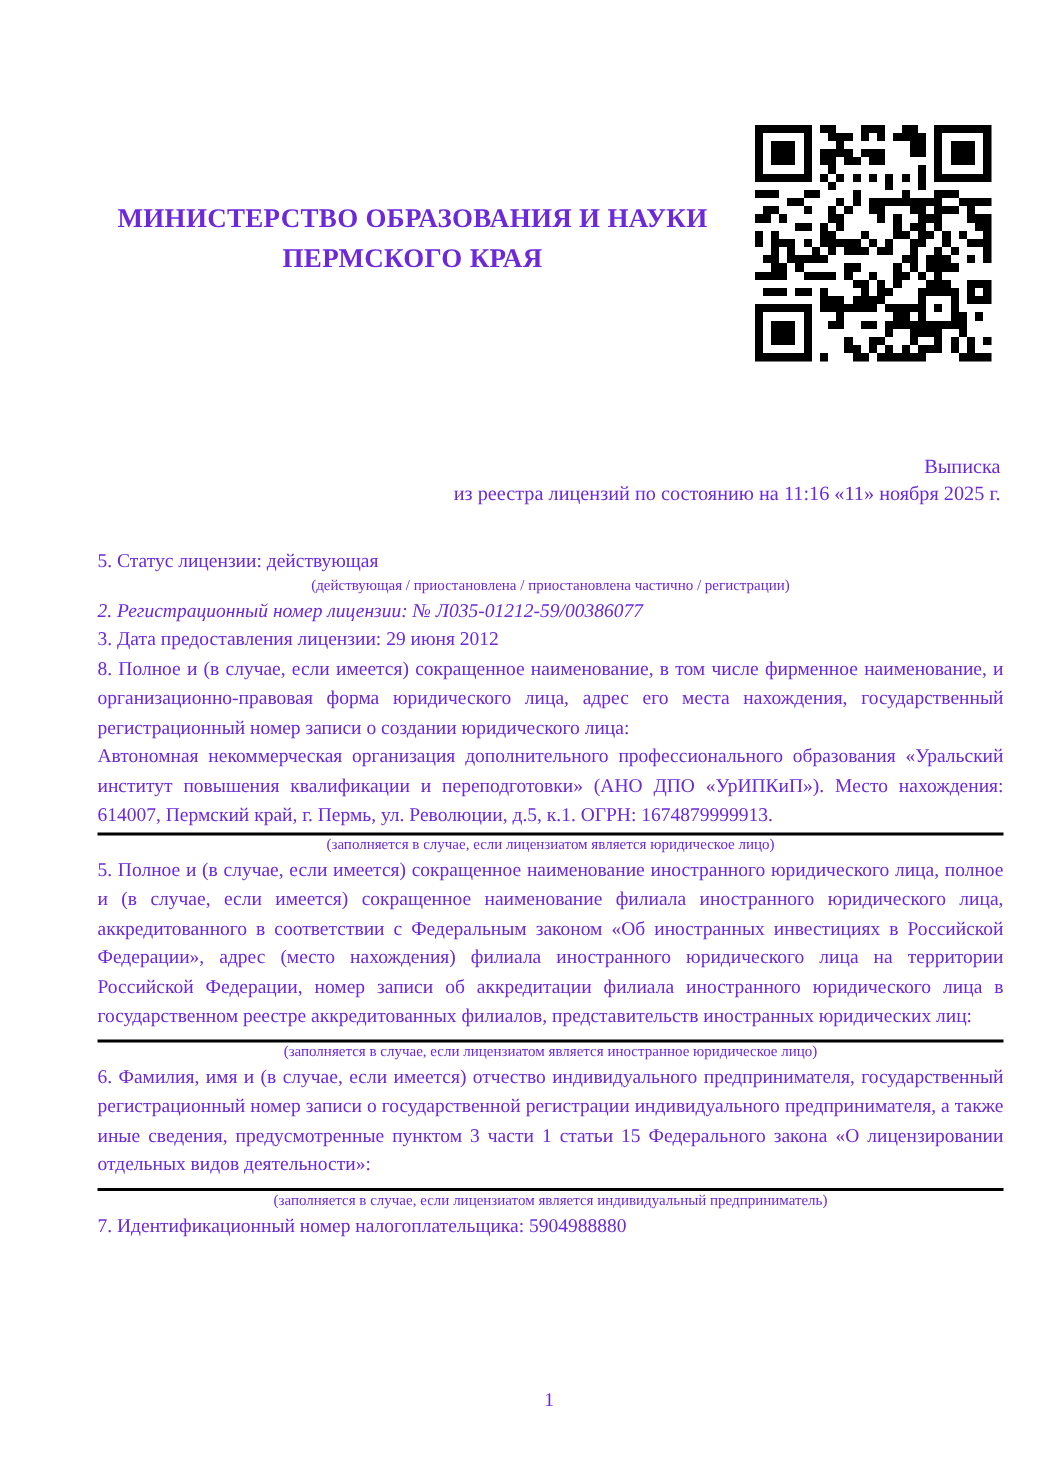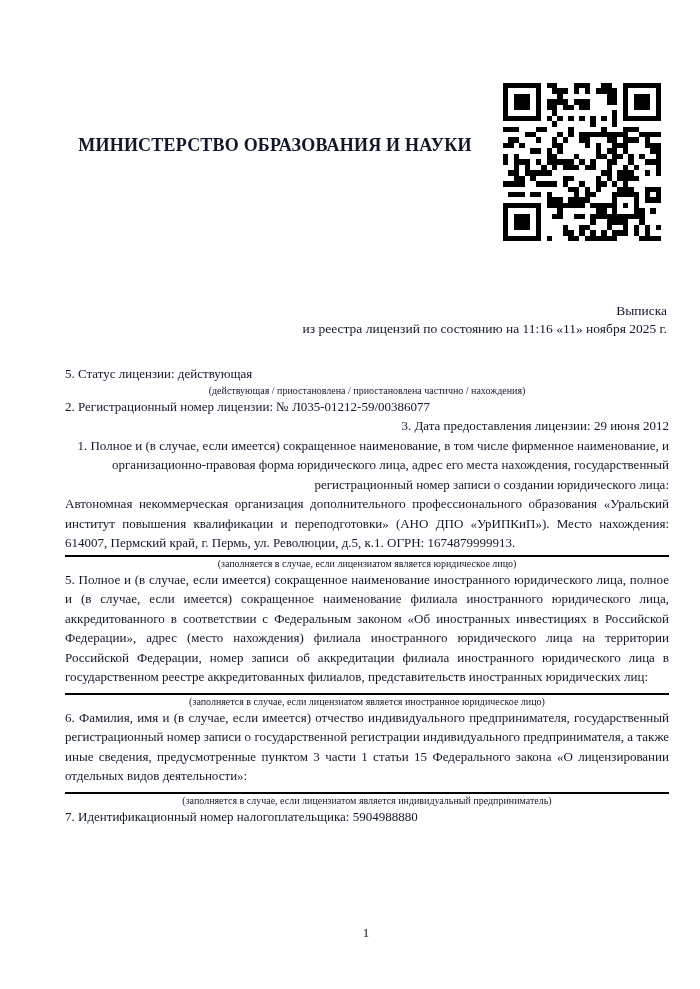--- a/index.html
+++ b/index.html
@@ -2,21 +2,21 @@
 <html lang="ru"><head>
 <meta charset="utf-8">
 <style>
   html, body { margin: 0; padding: 0; background: #ffffff; }
   .page {
     position: relative;
     width: 700px;
     height: 989px;
     background: #ffffff;
     font-family: "Liberation Serif", "DejaVu Serif", serif;
-    color: #0f172a;
+    color: #6d28d9;
     overflow: hidden;
   }
 
   
   .header-block {
     position: absolute;
     left: 65px; top: 132px;
     width: 420px;
     text-align: center;
   }
@@ -67,41 +67,42 @@
     line-height: 13px;
   }
   .rule {
     height: 0;
     border-top: 2px solid #000000;
   }
   .mt2  { margin-top: 2px; }
   .mt3  { margin-top: 3px; }
   .mt6  { margin-top: 6px; }
   .mt10 { margin-top: 10px; }
-  .mt13 { margin-top: 13px; text-align: right; }
+  .mt13 { margin-top: 13px; }
   .mt16 { margin-top: 16px; }
-  .mt18 { margin-top: 18px; }
+  .mt18 { margin-top: 18px; font-style: italic; }
 
   .page-number {
     position: absolute;
     left: 65px; top: 925px;
     width: 602px;
     text-align: center;
     font-size: 13px;
     line-height: 16px;
   }
 </style>
 </head>
 <body>
 
 <div class="page">
 
   <div class="header-block">
     <div class="org-name">
       <div>МИНИСТЕРСТВО ОБРАЗОВАНИЯ И НАУКИ</div>
+      <div>ПЕРМСКОГО КРАЯ</div>
     </div>
   </div>
 
   <div class="qr-box">
     <svg id="qr-svg" width="158" height="158" viewBox="0 0 29 29" shape-rendering="crispEdges" aria-hidden="true">
         <rect x="0" y="0" width="1" height="1" fill="#000000"></rect>
         <rect x="1" y="0" width="1" height="1" fill="#000000"></rect>
         <rect x="2" y="0" width="1" height="1" fill="#000000"></rect>
         <rect x="3" y="0" width="1" height="1" fill="#000000"></rect>
         <rect x="4" y="0" width="1" height="1" fill="#000000"></rect>
@@ -504,27 +505,27 @@
   </div>
 
   <div class="title-block">
     <div>Выписка</div>
     <div>из реестра лицензий по состоянию на 11:16 «11» ноября 2025 г.</div>
   </div>
 
   <div class="body-block">
 
     <p class="line">5. Статус лицензии: действующая</p>
-    <p class="caption mt2">(действующая / приостановлена / приостановлена частично / нахождения)</p>
+    <p class="caption mt2">(действующая / приостановлена / приостановлена частично / регистрации)</p>
 
     <p class="line mt18">2. Регистрационный номер лицензии: № Л035-01212-59/00386077</p>
 
     <p class="line mt13">3. Дата предоставления лицензии: 29 июня 2012</p>
 
-    <p class="para mt13">1. Полное и (в случае, если имеется) сокращенное наименование, в том числе фирменное наименование, и организационно-правовая форма юридического лица, адрес его места нахождения, государственный регистрационный номер записи о создании юридического лица:</p>
+    <p class="para mt13">8. Полное и (в случае, если имеется) сокращенное наименование, в том числе фирменное наименование, и организационно-правовая форма юридического лица, адрес его места нахождения, государственный регистрационный номер записи о создании юридического лица:</p>
     <p class="para">Автономная некоммерческая организация дополнительного профессионального образования «Уральский институт повышения квалификации и переподготовки» (АНО ДПО «УрИПКиП»). Место нахождения: 614007, Пермский край, г. Пермь, ул. Революции, д.5, к.1. ОГРН: 1674879999913.</p>
     <div class="rule mt2"></div>
     <p class="caption mt3">(заполняется в случае, если лицензиатом является юридическое лицо)</p>
 
     <p class="para mt10">5. Полное и (в случае, если имеется) сокращенное наименование иностранного юридического лица, полное и (в случае, если имеется) сокращенное наименование филиала иностранного юридического лица, аккредитованного в соответствии с Федеральным законом «Об иностранных инвестициях в Российской Федерации», адрес (место нахождения) филиала иностранного юридического лица на территории Российской Федерации, номер записи об аккредитации филиала иностранного юридического лица в государственном реестре аккредитованных филиалов, представительств иностранных юридических лиц:</p>
     <div class="rule mt6"></div>
     <p class="caption mt3">(заполняется в случае, если лицензиатом является иностранное юридическое лицо)</p>
 
     <p class="para mt10">6. Фамилия, имя и (в случае, если имеется) отчество индивидуального предпринимателя, государственный регистрационный номер записи о государственной регистрации индивидуального предпринимателя, а также иные сведения, предусмотренные пунктом 3 части 1 статьи 15 Федерального закона «О лицензировании отдельных видов деятельности»:</p>
     <div class="rule mt6"></div>

